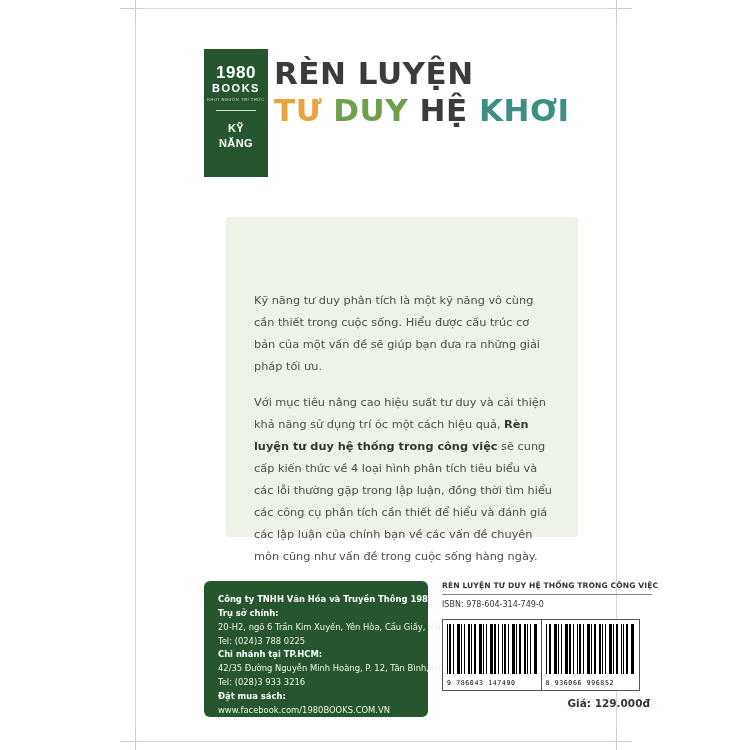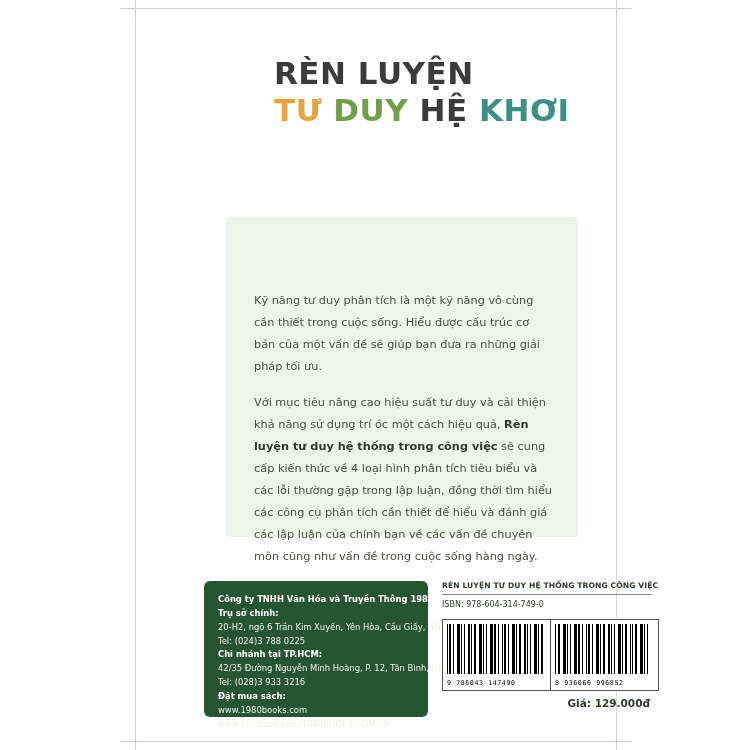--- a/index.html
+++ b/index.html
@@ -199,21 +199,21 @@
   .fr-isbn {
     font-family: "DejaVu Sans", sans-serif;
     font-size: 8px;
     color: #2f3a2c;
     white-space: nowrap;
   }
   .barcode-box {
     position: absolute;
     left: 0px;
     top: 38px;
-    width: 217px;
+    width: 198px;
     height: 72px;
     background: #ffffff;
     border: 1px solid #555;
     box-sizing: border-box;
     display: flex;
     overflow: hidden;
   }
   .bc {
     flex: 1 1 auto;
     position: relative;
@@ -275,20 +275,27 @@
   <div class="crop-mark" style="left:616px;  top:728px; width:1px;  height:22px;"></div>
   <div class="crop-mark" style="left:120px;  top:8px;   width:22px; height:1px;"></div>
   <div class="crop-mark" style="left:610px;  top:8px;   width:22px; height:1px;"></div>
   <div class="crop-mark" style="left:120px;  top:741px; width:22px; height:1px;"></div>
   <div class="crop-mark" style="left:610px;  top:741px; width:22px; height:1px;"></div>
 
   <div class="cover">
 
     <div class="header">
 
+      <div class="logo-block">
+        <div class="logo-1980">1980</div>
+        <div class="logo-books">BOOKS</div>
+        <div class="logo-tag">KHƠI NGUỒN TRI THỨC</div>
+        <div class="logo-rule"></div>
+        <div class="logo-kn">KỸ<br>NĂNG</div>
+      </div>
 
       <div class="title-wrap">
         <div class="title-line title-1">RÈN LUYỆN</div>
         <div class="title-line title-2">
           <span class="t-or">TƯ </span><span class="t-gr">DUY </span><span class="t-dk">HỆ </span><span class="t-tl">KHƠI</span>
         </div>
       </div>
 
     </div>
 
@@ -301,21 +308,20 @@
 
     <div class="footer-left">
       <div class="fl-b">Công ty TNHH Văn Hóa và Truyền Thông 1980 Books</div>
       <div class="fl-b">Trụ sở chính:</div>
       <div>20-H2, ngõ 6 Trần Kim Xuyến, Yên Hòa, Cầu Giấy, HN</div>
       <div>Tel: (024)3 788 0225</div>
       <div class="fl-b">Chi nhánh tại TP.HCM:</div>
       <div>42/35 Đường Nguyễn Minh Hoàng, P. 12, Tân Bình, HCM</div>
       <div>Tel: (028)3 933 3216</div>
       <div class="fl-b">Đặt mua sách:</div>
-      <div>www.1980books.com</div>
       <div>www.facebook.com/1980BOOKS.COM.VN</div>
     </div>
 
     <div class="footer-right">
       <div class="fr-title">RÈN LUYỆN TƯ DUY HỆ THỐNG TRONG CÔNG VIỆC</div>
       <div class="fr-rule"></div>
       <div class="fr-isbn">ISBN: 978-604-314-749-0</div>
 
       <div class="barcode-box">
         <div class="bc">

